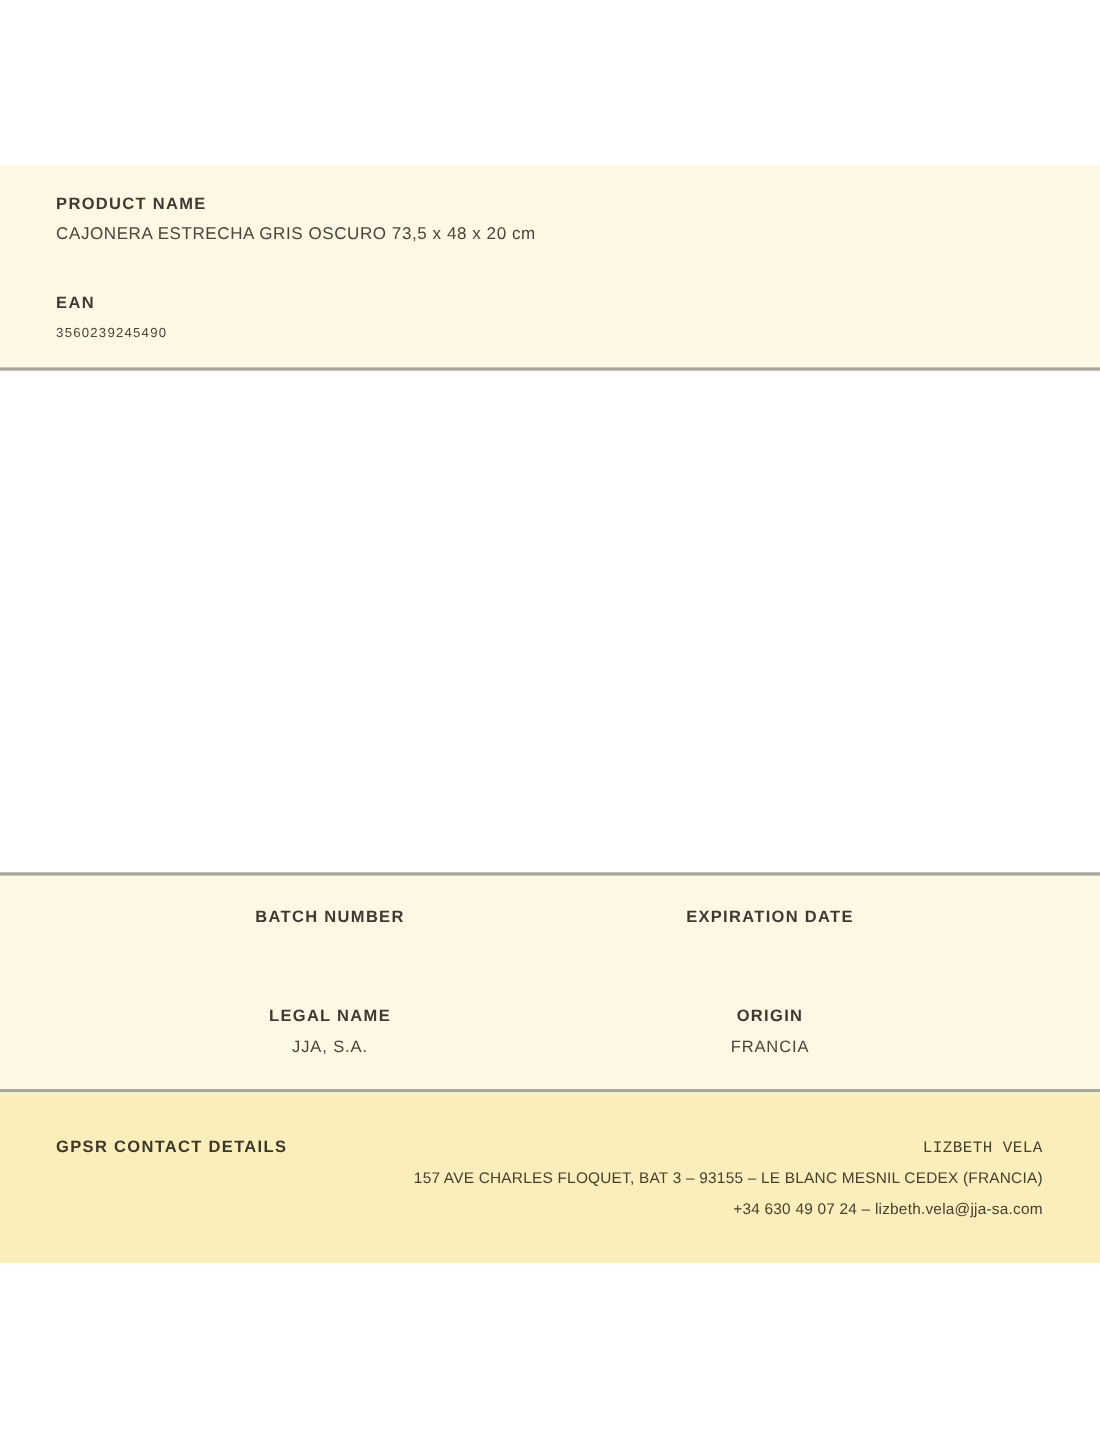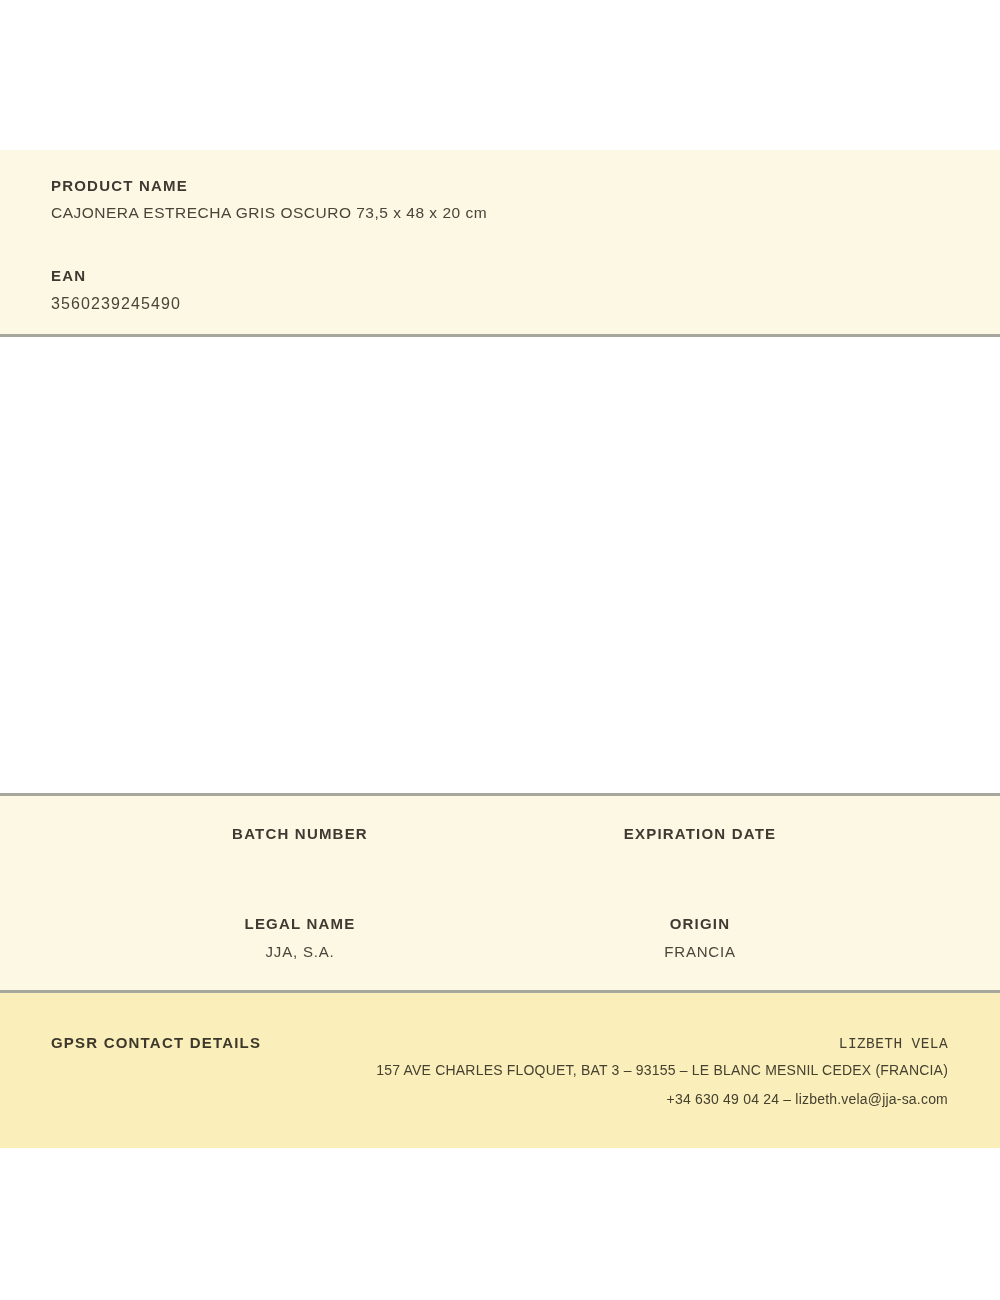--- a/index.html
+++ b/index.html
@@ -35,21 +35,21 @@
   .value-text {
     font-size: 15.5px;
     font-weight: normal;
     letter-spacing: 0.5px;
     color: #494439;
   }
 
   .pos-product-label { left: 51px; top: 27px; }
   .pos-product-value { left: 51px; top: 54px; }
   .pos-ean-label     { left: 51px; top: 117px; }
-  .pos-ean-value     { left: 51px; top: 145px; letter-spacing: 1.1px; font-size: 16px; }
+  .pos-ean-value     { left: 51px; top: 145px; letter-spacing: 1.1px; font-size: 12px; }
 
   
   .band-batch {
     position: absolute;
     left: 0; top: 793px;
     width: 1000px; height: 200px;
     background: #fdf8e4;
     border-top: 3px solid #a8a79d;
     border-bottom: 3px solid #a8a79d;
   }
@@ -129,16 +129,16 @@
     <div class="cell col-left row-values2 cell-value">JJA, S.A.</div>
     <div class="cell col-right row-values2 cell-value">FRANCIA</div>
   </section>
 
   <section class="band-contact">
     <div class="contact-row1">
       <span class="heading-label gpsr-heading">GPSR CONTACT DETAILS</span>
       <span class="contact-name">LIZBETH VELA</span>
     </div>
     <div class="contact-line pos-address">157 AVE CHARLES FLOQUET, BAT 3 – 93155 – LE BLANC MESNIL CEDEX (FRANCIA)</div>
-    <div class="contact-line pos-phone">+34 630 49 04 24 – lizbeth.vela@jja-sa.com</div>
+    <div class="contact-line pos-phone">+34 630 49 07 24 – lizbeth.vela@jja-sa.com</div>
   </section>
 
 </div>
 
 </body></html>

